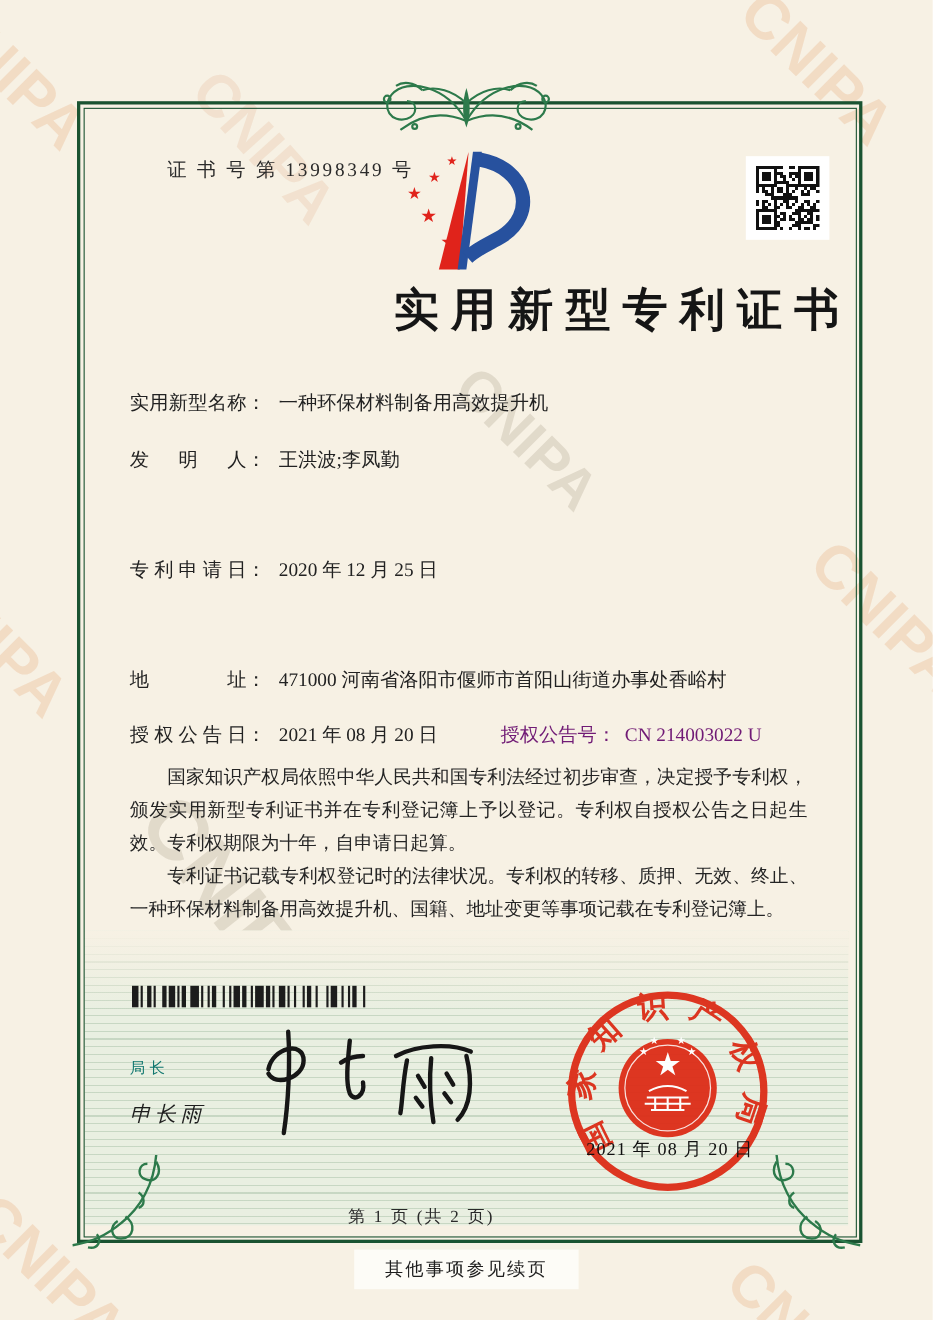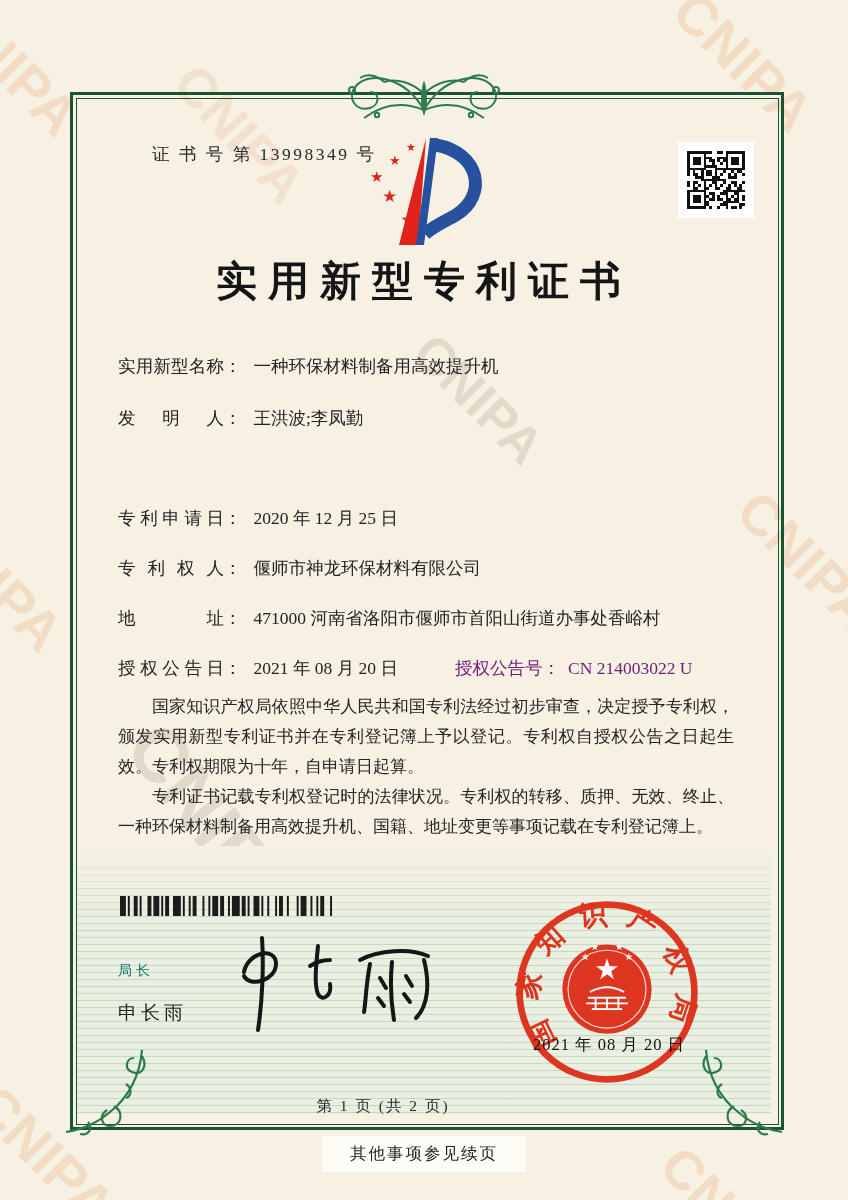--- a/index.html
+++ b/index.html
@@ -37,37 +37,37 @@
   .orn-top{left:304px;top:60px;width:240px;height:64px;}
   .orn-bl{left:62px;top:1046px;width:84px;height:92px;}
   .orn-br{left:702px;top:1046px;width:84px;height:92px;transform:scaleX(-1);}
 
   
   .certno{position:absolute;left:118px;top:142px;font-size:17.5px;letter-spacing:2.5px;color:#2a2a2a;z-index:3;margin-left:34px;}
   .logo{position:absolute;left:354px;top:134px;width:148px;height:118px;z-index:3;}
   .logo .star{position:absolute;color:#e0231b;line-height:1;}
   .qrbox{position:absolute;left:678px;top:142px;width:76px;height:76px;background:#fff;z-index:3;
     display:flex;align-items:center;justify-content:center;}
-  .title{position:absolute;left:74px;top:254px;width:700px;text-align:center;font-size:41px;
+  .title{position:absolute;left:74px;top:254px;width:700px;text-align:right;font-size:41px;
     font-weight:bold;letter-spacing:11px;color:#151515;z-index:3;font-family:Liberation Serif, serif;}
 
   .row{position:absolute;left:118px;width:640px;font-size:17.5px;color:#222;z-index:3;white-space:nowrap;}
   .flabel{display:inline-block;width:106px;text-align:justify;text-align-last:justify;}
   .colon{display:inline-block;margin-right:12px;}
   .r1{top:354px;} .r2{top:406px;} .r3{top:456px;} .r4{top:506px;} .r5{top:556px;} .r6{top:606px;} .r7{top:656px;}
   .col2{position:absolute;left:455px;top:656px;font-size:17.5px;color:#701a75;z-index:3;white-space:nowrap;}
   .col2 .colon{margin-right:8px;}
 
   .bodytext{position:absolute;left:118px;top:692px;width:616px;font-size:17px;line-height:1.76;
     color:#242424;text-align:justify;z-index:3;}
   .bodytext p{margin:0;text-indent:2em;}
 
   .barcode{position:absolute;left:120px;top:896px;width:214px;height:20px;z-index:3;}
   .bureau{position:absolute;left:118px;top:962px;font-size:14px;letter-spacing:4px;color:#0f766e;z-index:3;}
-  .bname{position:absolute;left:118px;top:1000px;font-size:19px;letter-spacing:4px;color:#1e1e1e;z-index:3;}
+  .bname{position:absolute;left:118px;top:1000px;font-size:19px;letter-spacing:4px;color:#1e1e1e;z-index:3;font-style:italic;}
   .sig{position:absolute;left:214px;top:932px;width:240px;height:104px;z-index:3;}
 
   .seal{position:absolute;left:512px;top:897px;width:190px;height:190px;z-index:4;opacity:.94;}
   .sealdate{position:absolute;left:518px;top:1034px;width:182px;text-align:center;font-size:16.5px;
     letter-spacing:1px;color:#101010;z-index:5;}
 
   .pagenum{position:absolute;left:77px;top:1096px;width:612px;text-align:center;font-size:15.5px;
     letter-spacing:2px;color:#2a2a2a;z-index:3;}
   .note{position:absolute;left:322px;top:1136px;width:204px;height:36px;background:#fdfcf7;
     display:flex;align-items:center;justify-content:center;font-size:16.5px;letter-spacing:2px;
@@ -304,23 +304,20 @@
 
   <div class="row r1">
     <span class="flabel">实用新型名称</span><span class="colon">：</span><span>一种环保材料制备用高效提升机</span>
   </div>
   <div class="row r2">
     <span class="flabel">发明人</span><span class="colon">：</span><span>王洪波;李凤勤</span>
   </div>
   <div class="row r4">
     <span class="flabel">专利申请日</span><span class="colon">：</span><span>2020 年 12 月 25 日</span>
   </div>
-  <div class="row r5">
-    <span class="flabel">专利权人</span><span class="colon">：</span><span>偃师市神龙环保材料有限公司</span>
-  </div>
   <div class="row r6">
     <span class="flabel">地址</span><span class="colon">：</span><span>471000 河南省洛阳市偃师市首阳山街道办事处香峪村</span>
   </div>
   <div class="row r7">
     <span class="flabel">授权公告日</span><span class="colon">：</span><span>2021 年 08 月 20 日</span>
   </div>
   <div class="col2">
     <span>授权公告号</span><span class="colon">：</span><span>CN 214003022 U</span>
   </div>
 

